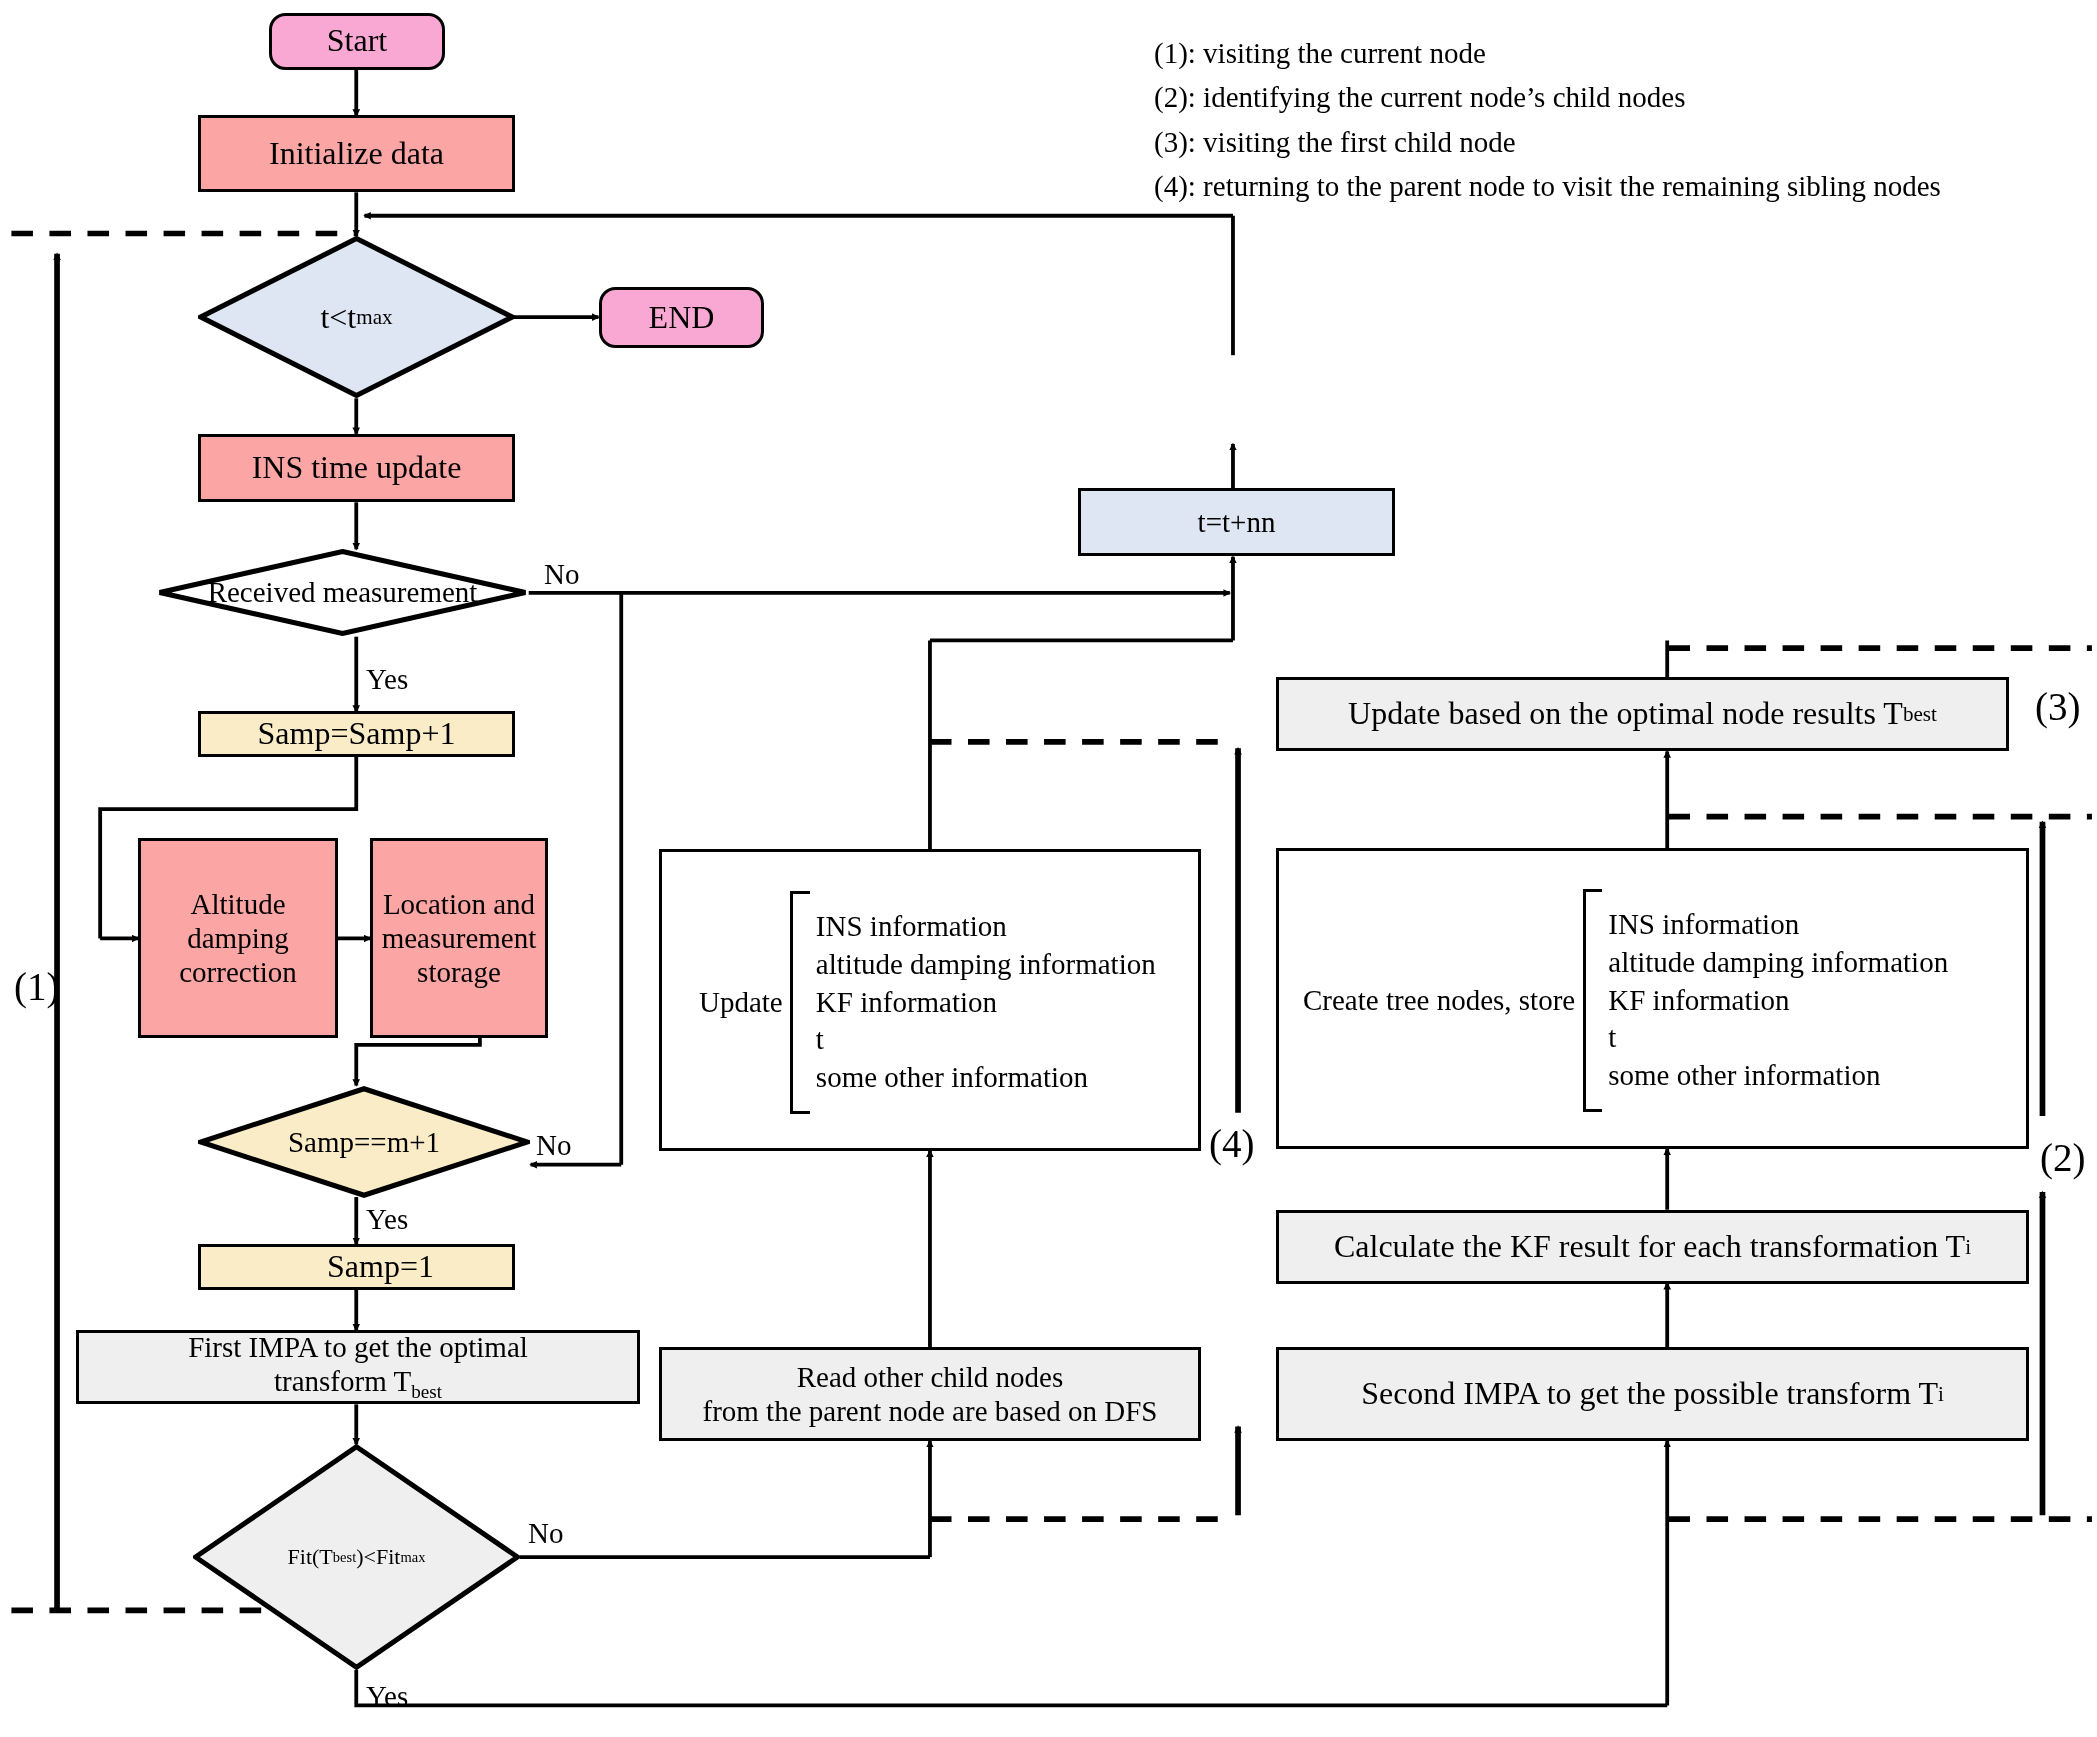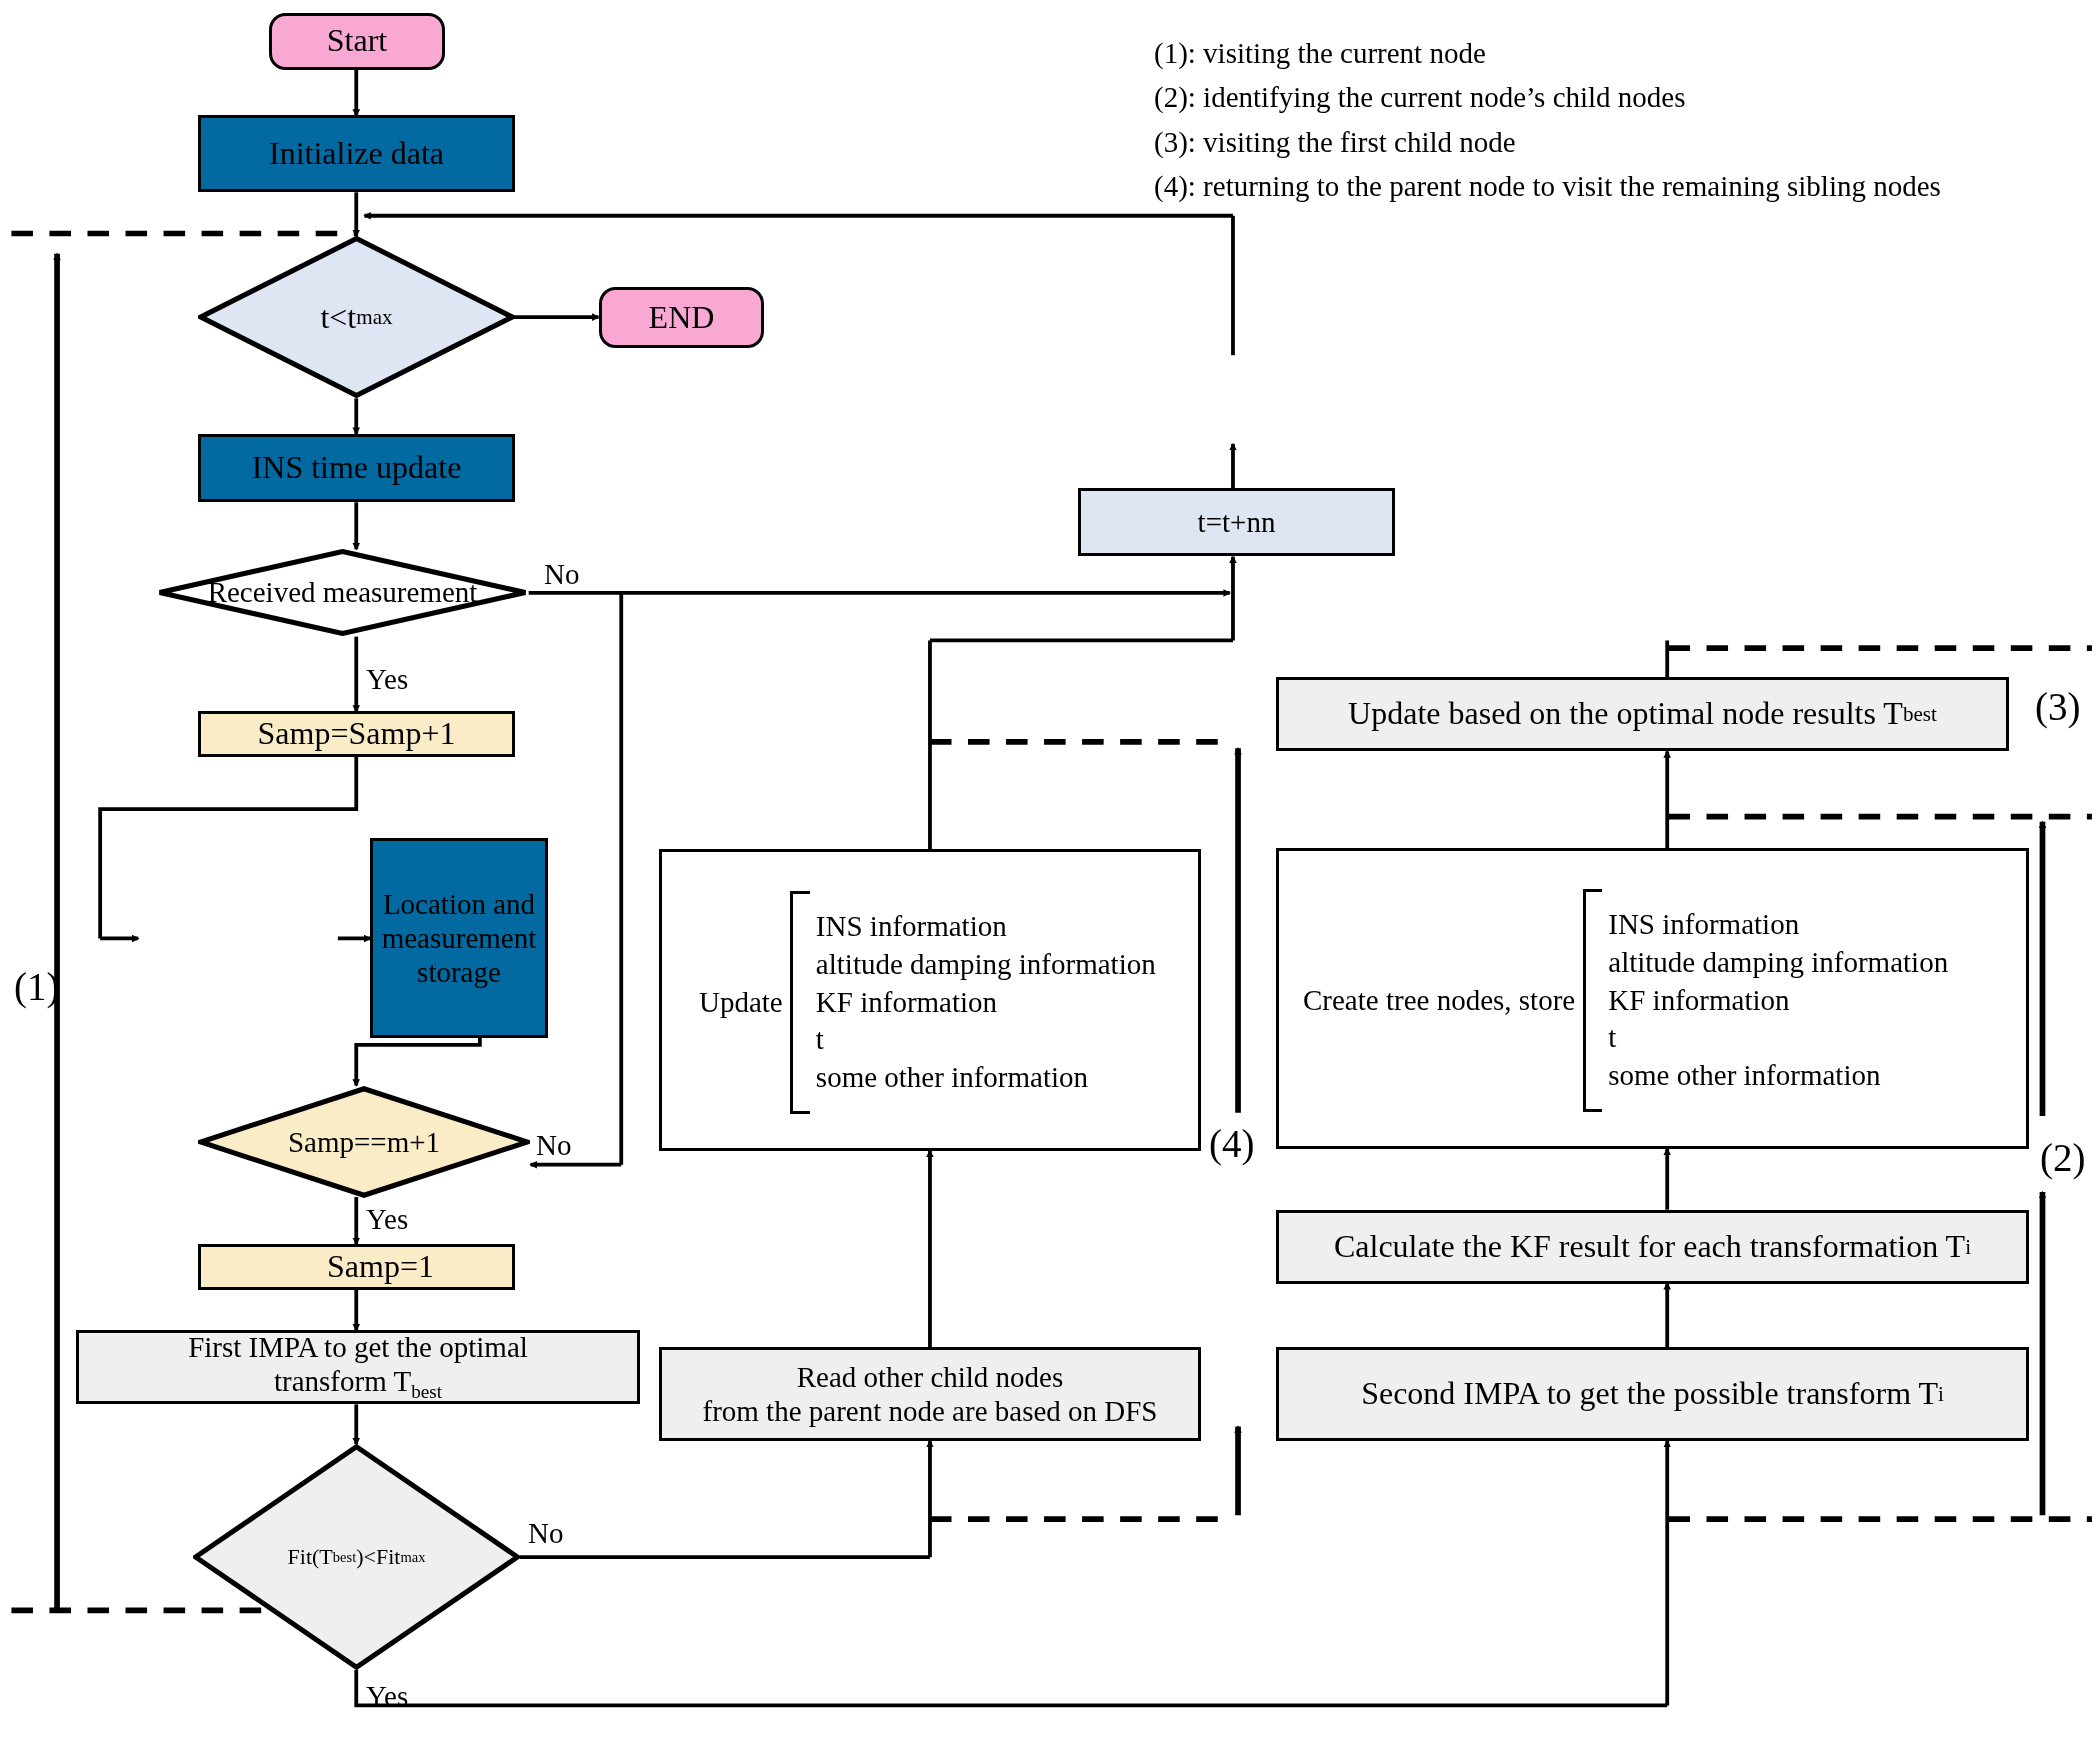--- a/index.html
+++ b/index.html
@@ -3,21 +3,21 @@
 <meta charset="utf-8">
 <style>
   html,body{margin:0;padding:0;background:#ffffff;}
   #root{position:relative;width:2097px;height:1738px;background:#fff;
         font-family:"Liberation Serif","DejaVu Serif",serif;color:#000;overflow:hidden;}
   .node{position:absolute;box-sizing:border-box;border:3.2px solid #000;
         display:flex;align-items:center;justify-content:center;text-align:center;
         line-height:1.18;}
   .blue{background:#dde6f2;}
   .green{background:#f9a8d4;border-radius:16.5px;}
-  .white{background:#0369a1;}
+  .white{background:#fca5a5;}
   .tan{background:#fbecc8;}
   .gray{background:#efefef;}
   .dia{position:absolute;}
   .dia svg{position:absolute;left:0;top:0;}
   .dia .lbl{position:absolute;left:0;top:0;width:100%;height:100%;
             display:flex;align-items:center;justify-content:center;text-align:center;}
   .txt{position:absolute;white-space:pre;}
   svg.layer{position:absolute;left:0;top:0;width:2097px;height:1738px;pointer-events:none;}
   .sub{font-size:0.66em;vertical-align:sub;}
   .brackbox{position:absolute;box-sizing:border-box;border:3.2px solid #000;background:#fff;}
@@ -149,20 +149,23 @@
 
   <div class="dia" style="left:156px;top:549px;width:373px;height:87px;">
     <svg width="373" height="87" viewBox="0 0 588 138">
         <polygon points="294,4 584,69 294,134 4,69" fill="#ffffff" stroke="#000" stroke-width="8"></polygon>
       </svg>
     <div class="lbl" style="font-size:29px;">Received measurement</div>
   </div>
 
   <div class="node tan" style="left:198px;top:711px;width:317px;height:46px;font-size:32px;">Samp=Samp+1</div>
 
+  <div class="node white" style="left:138px;top:838px;width:200px;height:200px;font-size:29px;white-space:pre-line;">Altitude
+damping
+correction</div>
 
   <div class="node white" style="left:370px;top:838px;width:178px;height:200px;font-size:29px;white-space:pre-line;">Location and
 measurement
 storage</div>
 
   <div class="dia" style="left:198px;top:1086px;width:332px;height:112px;">
     <svg width="332" height="112" viewBox="0 0 524 176">
         <polygon points="262,4 520,88 262,172 4,88" fill="#fbecc8" stroke="#000" stroke-width="8"></polygon>
       </svg>
     <div class="lbl" style="font-size:29px;">Samp==m+1</div>

